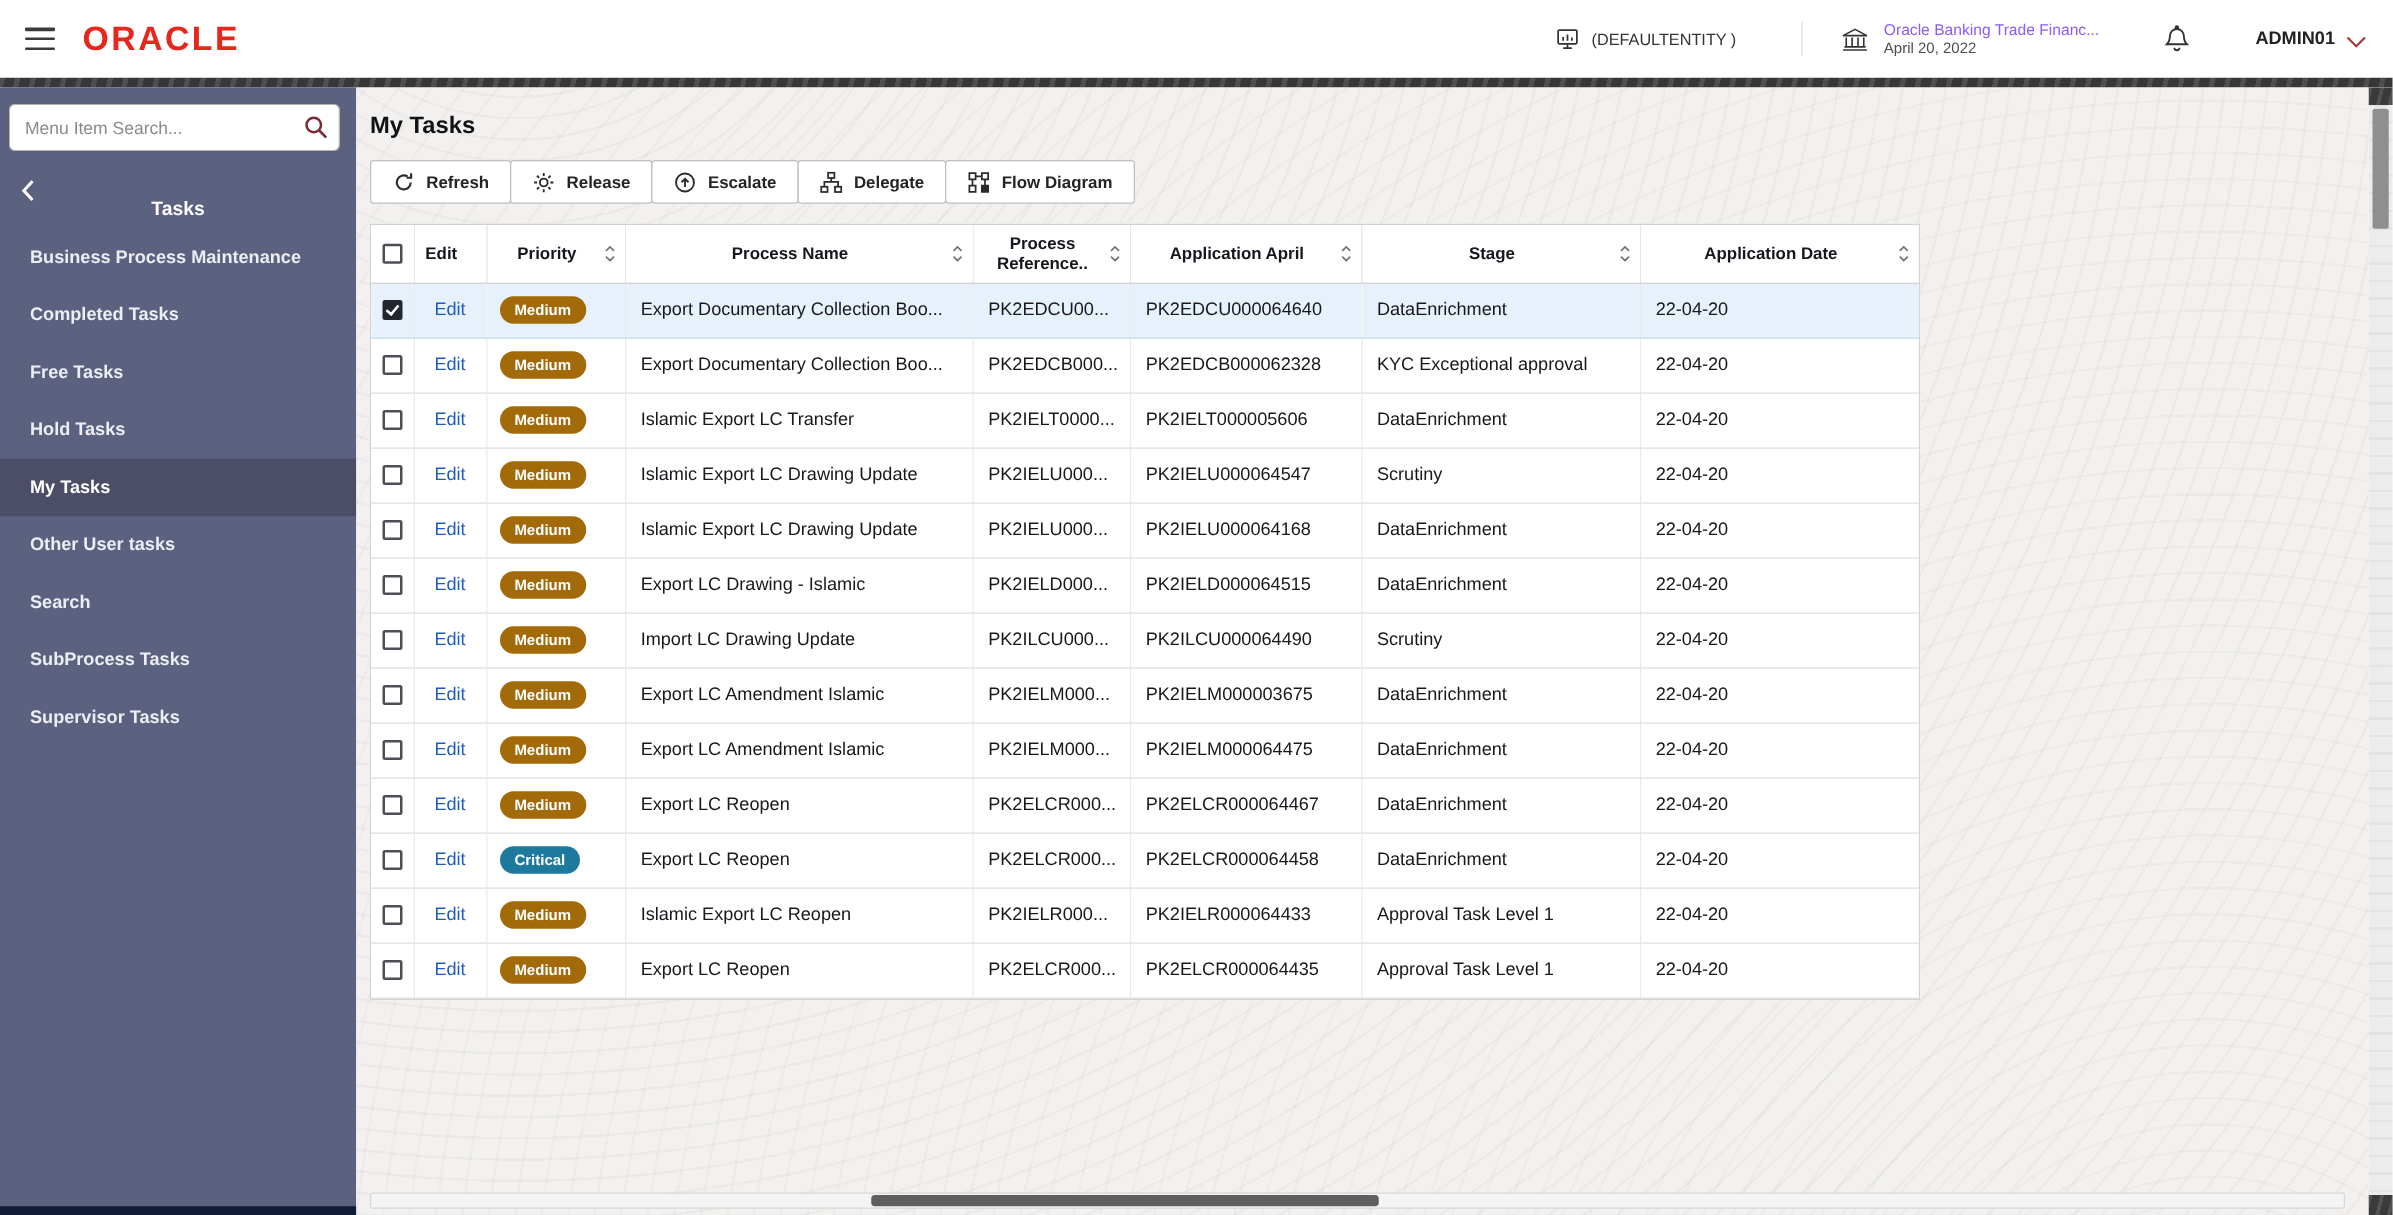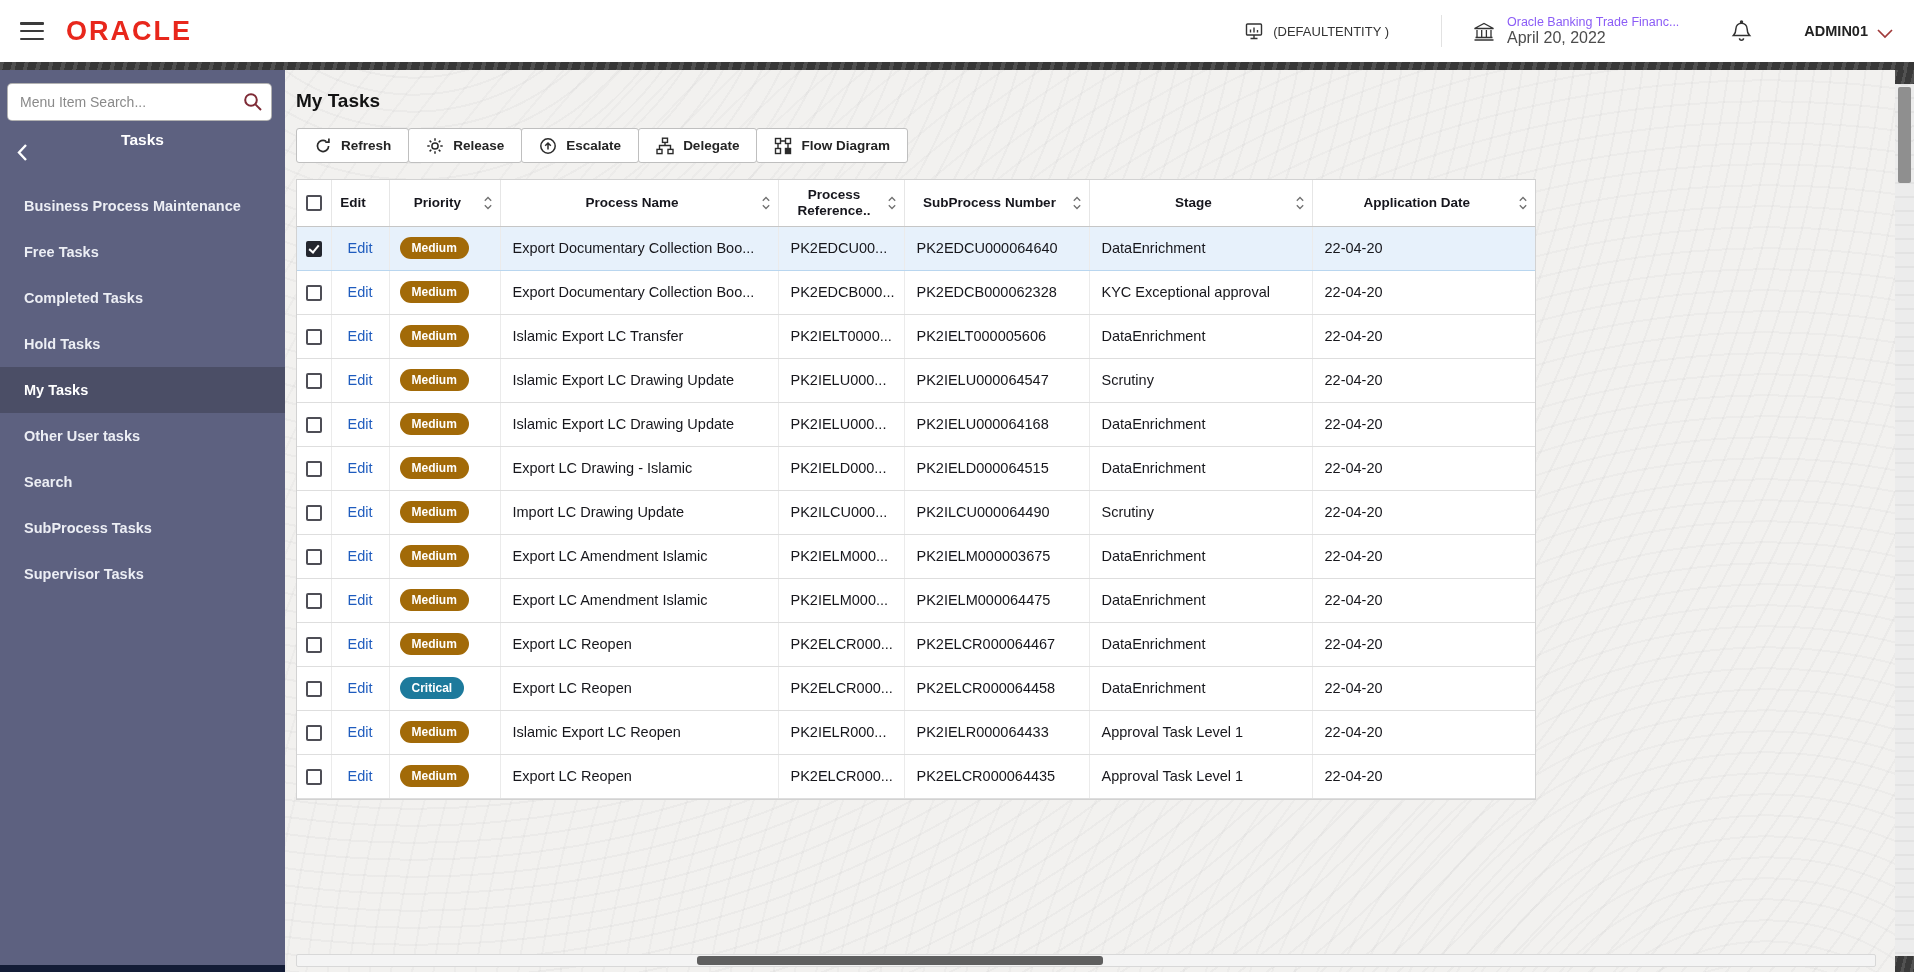--- a/index.html
+++ b/index.html
@@ -14,21 +14,21 @@
     background: #fff; display: flex; align-items: center; padding: 0 20px; z-index: 5;
   }
   .hamburger { width: 24px; height: 18px; border: none; background: transparent; cursor: pointer;
     display: flex; flex-direction: column; justify-content: space-between; margin-right: 22px; }
   .hamburger span { display: block; height: 2.5px; background: #3b3b3b; border-radius: 1px; }
   .logo { font-size: 27px; font-weight: 800; letter-spacing: 2px; color: var(--oracle-red, #e8271c); }
   .header-right { margin-left: auto; display: flex; align-items: center; gap: 52px; }
   .entity { display: flex; align-items: center; gap: 9px; font-size: 13px; color: #333; cursor: pointer; }
   .app-info { display: flex; align-items: center; gap: 11px; padding-left: 30px; border-left: 1px solid #e2e2e2; }
   .app-info .app-name { font-size: 12.5px; color: #8b5cf6; max-width: 180px; white-space: nowrap; overflow: hidden; }
-  .app-info .app-date { font-size: 16px; color: #4c4c4c; margin-top: 0; }
+  .app-info .app-date { font-size: 12px; color: #4c4c4c; margin-top: 0; }
   .bell-btn { border: none; background: transparent; cursor: pointer; display: flex; }
   .user-menu { display: flex; align-items: flex-end; gap: 8px; font-size: 14.5px; font-weight: 700; color: #222; cursor: pointer; }
 
   
   .top-strip {
     position: absolute; top: 62px; left: 0; width: 1914px; height: 8px;
     background-color: #373737;
     background-image: repeating-linear-gradient(104deg, rgba(255,255,255,.12) 0 4px, rgba(0,0,0,0) 4px 12px);
   }
 
@@ -38,21 +38,21 @@
     background: var(--sidebar-bg, #5d6180); display: flex; flex-direction: column;
   }
   .search-box { margin: 13px 13px 10px 7px; position: relative; }
   .search-box input {
     width: 100%; height: 38px; border: 1px solid rgba(0,0,0,.3); border-radius: 5px;
     padding: 0 38px 0 12px; font-size: 14px; color: #333; outline: none;
     font-family: "Liberation Sans", sans-serif;
   }
   .search-box input::placeholder { color: #8a8a8a; }
   .search-box .mag { position: absolute; right: 9px; top: 8px; cursor: pointer; }
-  .sidebar-header { height: 46px; display: flex; align-items: flex-start; justify-content: center;
+  .sidebar-header { height: 46px; display: flex; align-items: flex-end; justify-content: center;
     position: relative; color: #fff; }
   .sidebar-back { position: absolute; left: 16px; top: 12px; background: transparent; border: none; cursor: pointer; display: flex; }
   .sidebar-title { font-size: 15.5px; font-weight: 700; }
   .sidebar-menu { margin-top: 6px; display: flex; flex-direction: column; }
   .sidebar-item { height: 46px; display: flex; align-items: center; padding-left: 24px;
     color: #eceef4; font-size: 14.5px; font-weight: 600; cursor: pointer; white-space: nowrap; }
   .sidebar-item.selected { background: var(--sidebar-selected, #4b4e66); color: #fff; font-weight: 700; }
   .sidebar-bottom { margin-top: auto; height: 7px; background: #131c36; }
 
   
@@ -214,24 +214,24 @@
       </span>
     </button>
     <span class="sidebar-title">Tasks</span>
   </div>
 
   <nav class="sidebar-menu">
       <div class="sidebar-item">
     <span>Business Process Maintenance</span>
   </div>
       <div class="sidebar-item">
+    <span>Completed Tasks</span>
+  </div>
+      <div class="sidebar-item">
     <span>Free Tasks</span>
-  </div>
-      <div class="sidebar-item">
-    <span>Completed Tasks</span>
   </div>
       <div class="sidebar-item">
     <span>Hold Tasks</span>
   </div>
       <div class="sidebar-item selected">
     <span>My Tasks</span>
   </div>
       <div class="sidebar-item">
     <span>Other User tasks</span>
   </div>
@@ -344,21 +344,21 @@
           </th>
           <th>
             <span>Process Reference..</span>
             <span class="sort">
               <svg width="10" height="15" viewBox="0 0 10 15" fill="none" stroke="#707070" stroke-width="1.3">
                 <path d="M1.8 5.2 5 2l3.2 3.2M1.8 9.8 5 13l3.2-3.2"></path>
               </svg>
             </span>
           </th>
           <th>
-            <span>SubProcess Number</span>
+            <span>Application April</span>
             <span class="sort">
               <svg width="10" height="15" viewBox="0 0 10 15" fill="none" stroke="#707070" stroke-width="1.3">
                 <path d="M1.8 5.2 5 2l3.2 3.2M1.8 9.8 5 13l3.2-3.2"></path>
               </svg>
             </span>
           </th>
           <th>
             <span>Stage</span>
             <span class="sort">
               <svg width="10" height="15" viewBox="0 0 10 15" fill="none" stroke="#707070" stroke-width="1.3">

